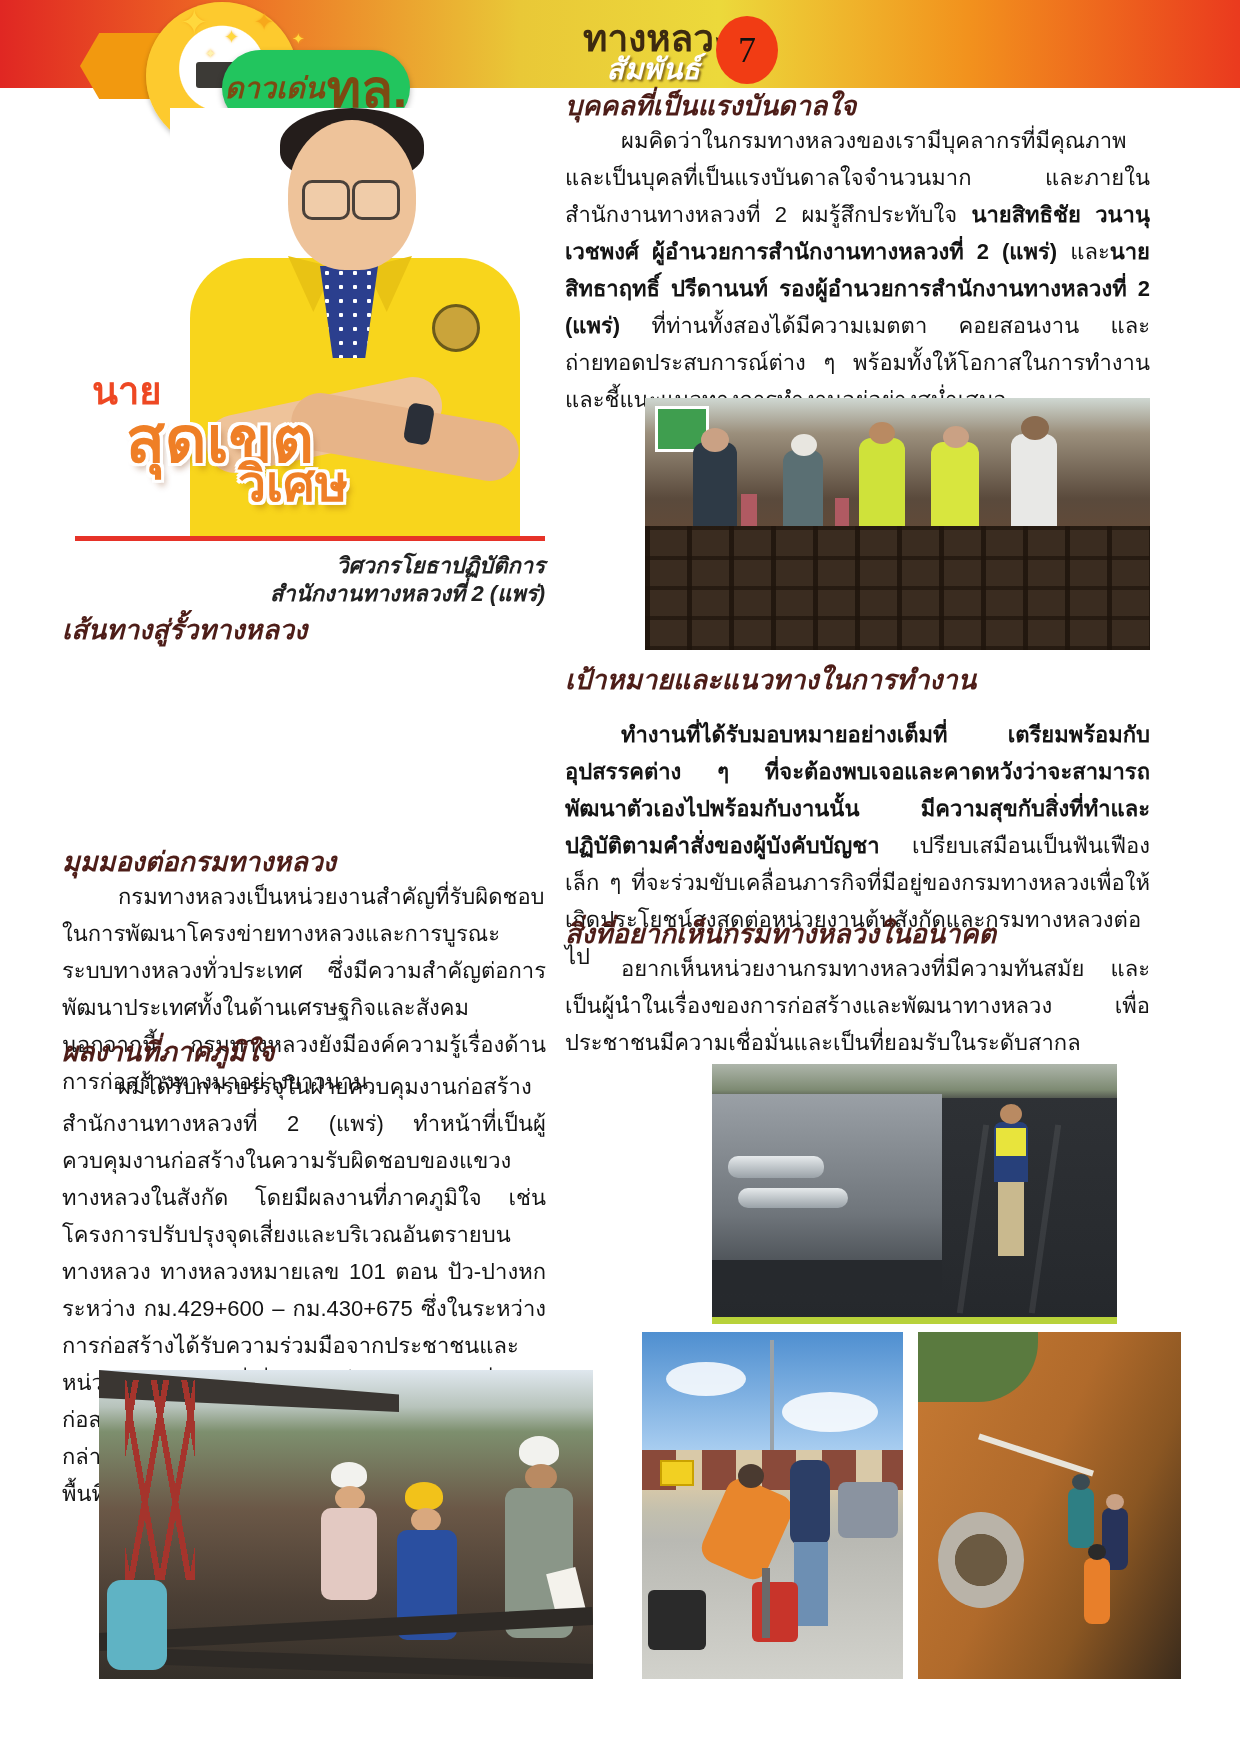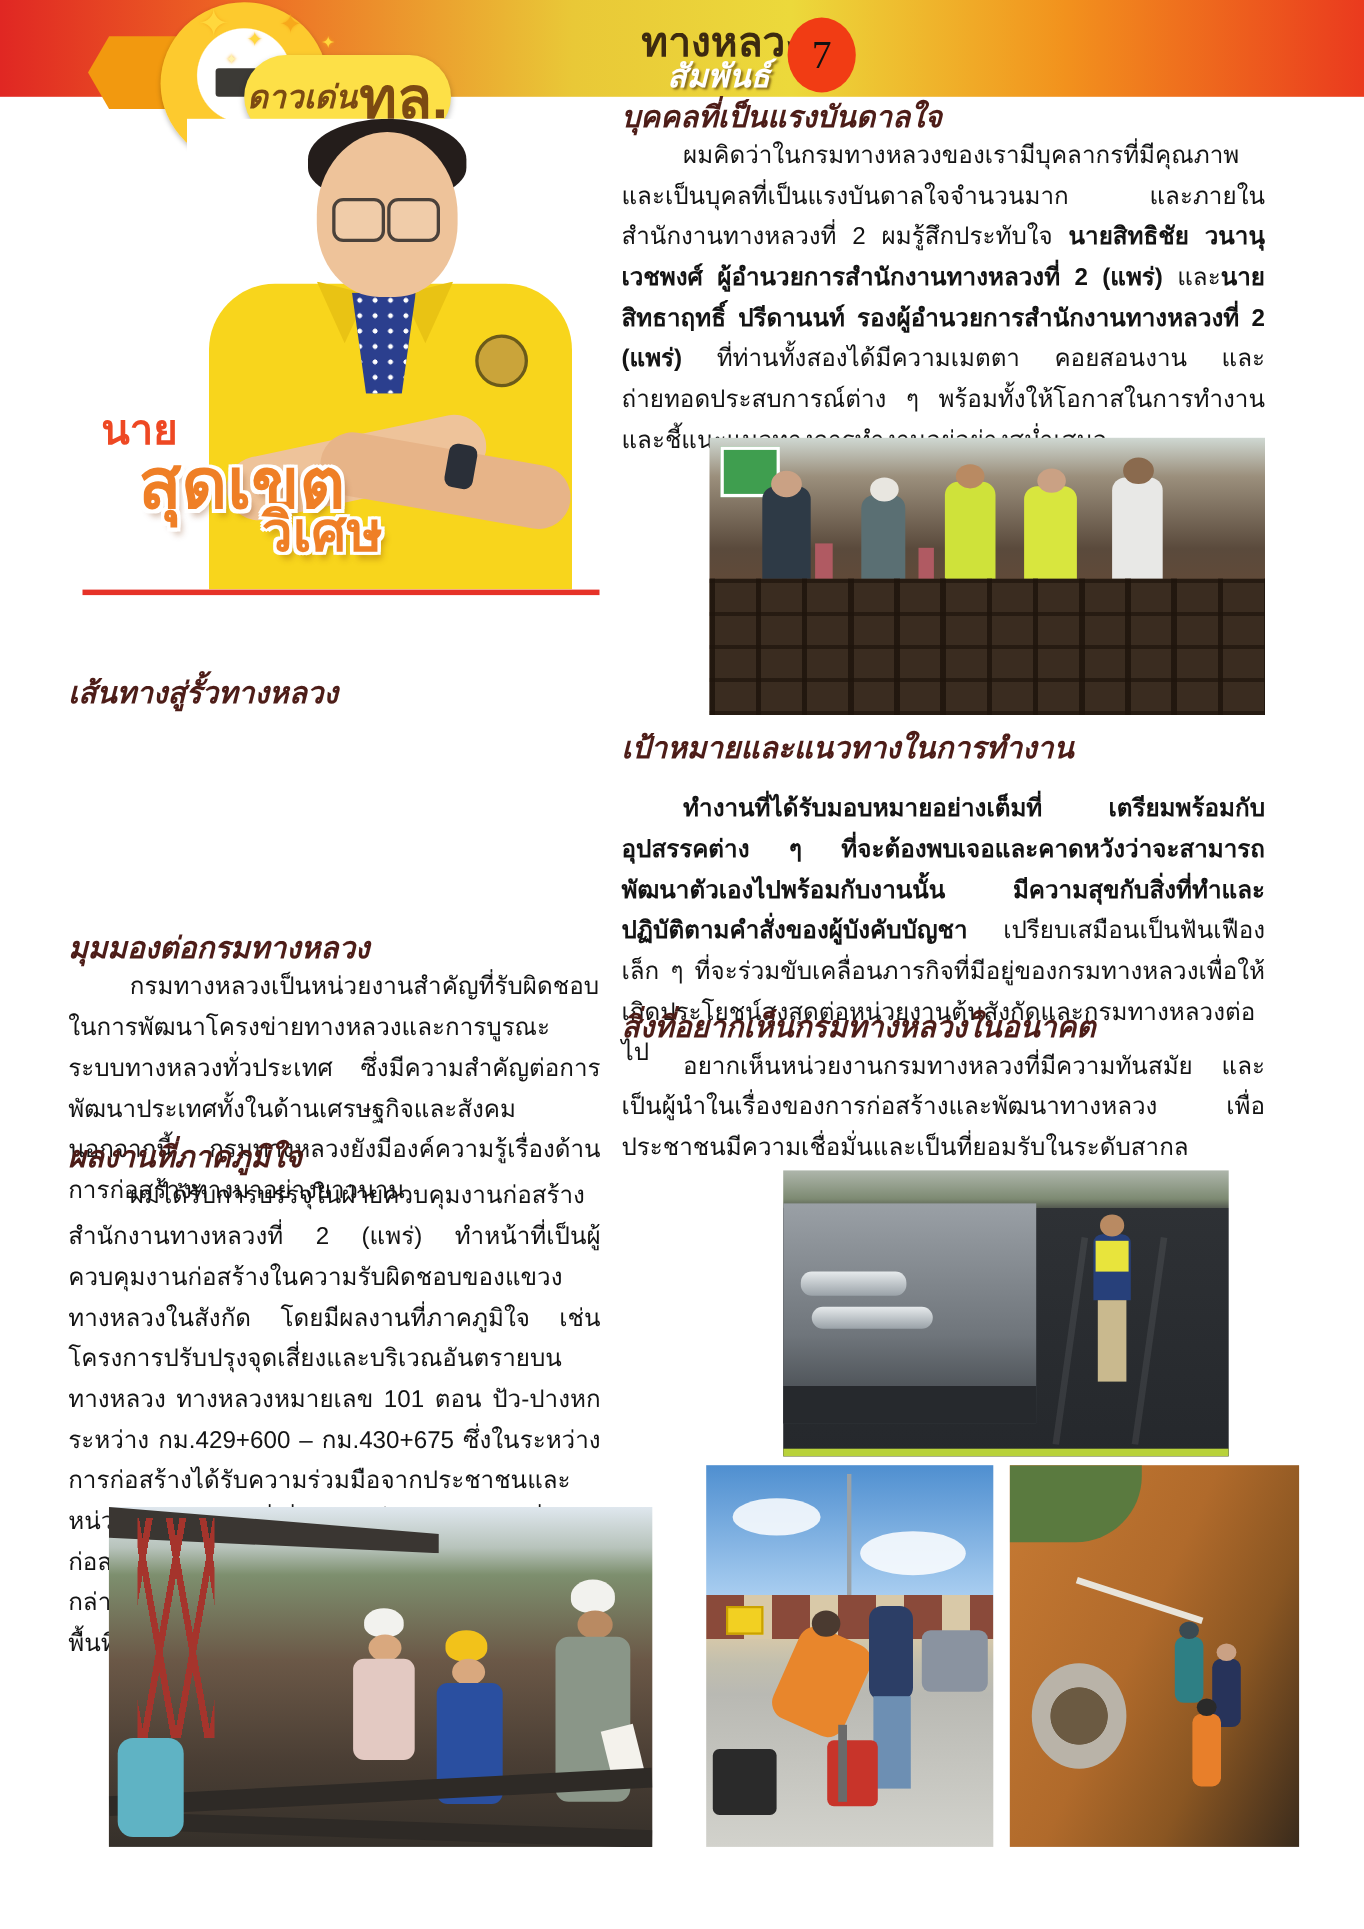--- a/index.html
+++ b/index.html
@@ -16,21 +16,21 @@
     background:#f13c14;display:flex;align-items:center;justify-content:center;
     font-family:"Liberation Serif","DejaVu Serif",serif;font-size:36px;color:#111;}
 
   
   .logo-hex{position:absolute;left:80px;top:30px;width:120px;height:72px;background:#f2990f;
     clip-path:polygon(0 50%,16% 4%,100% 4%,100% 96%,16% 96%);}
   .logo-circle{position:absolute;left:146px;top:2px;width:152px;height:148px;border-radius:50%;
     background:radial-gradient(circle at 50% 45%,#ffffff 0 38%,#fdca2e 39% 72%,#f6a113 73% 86%,#fdd23a 87% 100%);
     box-shadow:0 2px 5px rgba(0,0,0,.25);}
   .logo-cam{position:absolute;left:196px;top:62px;width:46px;height:26px;background:#3c3a36;border-radius:3px;}
-  .logo-pill{position:absolute;left:222px;top:50px;width:188px;height:76px;background:#fde047;border-radius:38px;
+  .logo-pill{position:absolute;left:222px;top:50px;width:188px;height:76px;background:#22c55e;border-radius:38px;
     box-shadow:0 3px 6px rgba(0,0,0,.28);display:flex;align-items:center;justify-content:center;}
   .logo-small{font-size:29px;font-weight:800;color:#7c4a12;font-style:italic;}
   .logo-big{font-size:52px;font-weight:800;color:#7c4a12;margin-left:2px;}
   .sparkle{position:absolute;color:#ffd83d;text-shadow:0 0 3px #f7a81b;}
 
   
   .sec-head{position:absolute;font-size:27px;font-weight:800;font-style:italic;color:#4d1d18;}
   .body-text{position:absolute;font-size:22px;line-height:37px;color:#141414;text-align:justify;
     text-indent:56px;}
   .bold{font-weight:700;}
@@ -149,20 +149,24 @@
     <div class="ph glass" style="left:132px;top:72px;"></div>
     <div class="ph glass" style="left:182px;top:72px;"></div>
     <div class="ph arm1"></div>
     <div class="ph arm2"></div>
     <div class="ph watch"></div>
   </div>
   <div class="name-prefix">นาย</div>
   <div class="name-first">สุดเขต</div>
   <div class="name-last">วิเศษ</div>
   <div class="red-rule"></div>
+  <div class="pos-block">
+    <div>วิศวกรโยธาปฏิบัติการ</div>
+    <div>สำนักงานทางหลวงที่ 2 (แพร่)</div>
+  </div>
 
   <div class="sec-head" style="left:62px;top:608px;">เส้นทางสู่รั้วทางหลวง</div>
 
   <div class="sec-head" style="left:62px;top:840px;">มุมมองต่อกรมทางหลวง</div>
   <div class="body-text" style="left:62px;top:878px;width:484px;">กรมทางหลวงเป็นหน่วยงานสำคัญที่รับผิดชอบในการพัฒนาโครงข่ายทางหลวงและการบูรณะระบบทางหลวงทั่วประเทศ ซึ่งมีความสำคัญต่อการพัฒนาประเทศทั้งในด้านเศรษฐกิจและสังคม  นอกจากนี้ กรมทางหลวงยังมีองค์ความรู้เรื่องด้านการก่อสร้างทางมาอย่างยาวนาน</div>
 
   <div class="sec-head" style="left:62px;top:1030px;">ผลงานที่ภาคภูมิใจ</div>
   <div class="body-text" style="left:62px;top:1068px;width:484px;">ผมได้รับการบรรจุในฝ่ายควบคุมงานก่อสร้าง  สำนักงานทางหลวงที่ 2 (แพร่) ทำหน้าที่เป็นผู้ควบคุมงานก่อสร้างในความรับผิดชอบของแขวงทางหลวงในสังกัด โดยมีผลงานที่ภาคภูมิใจ เช่น โครงการปรับปรุงจุดเสี่ยงและบริเวณอันตรายบนทางหลวง  ทางหลวงหมายเลข 101 ตอน ปัว-ปางหก ระหว่าง กม.429+600 – กม.430+675 ซึ่งในระหว่างการก่อสร้างได้รับความร่วมมือจากประชาชนและหน่วยงานต่าง ๆ ที่เกี่ยวข้องเป็นอย่างดีและเมื่องานก่อสร้างแล้วเสร็จ สามารถลดอุบัติเหตุในบริเวณดังกล่าวและอำนวยความปลอดภัยให้กับประชาชนในพื้นที่ได้เป็นอย่างดี</div>
 
   <div class="sec-head" style="left:565px;top:84px;">บุคคลที่เป็นแรงบันดาลใจ</div>

